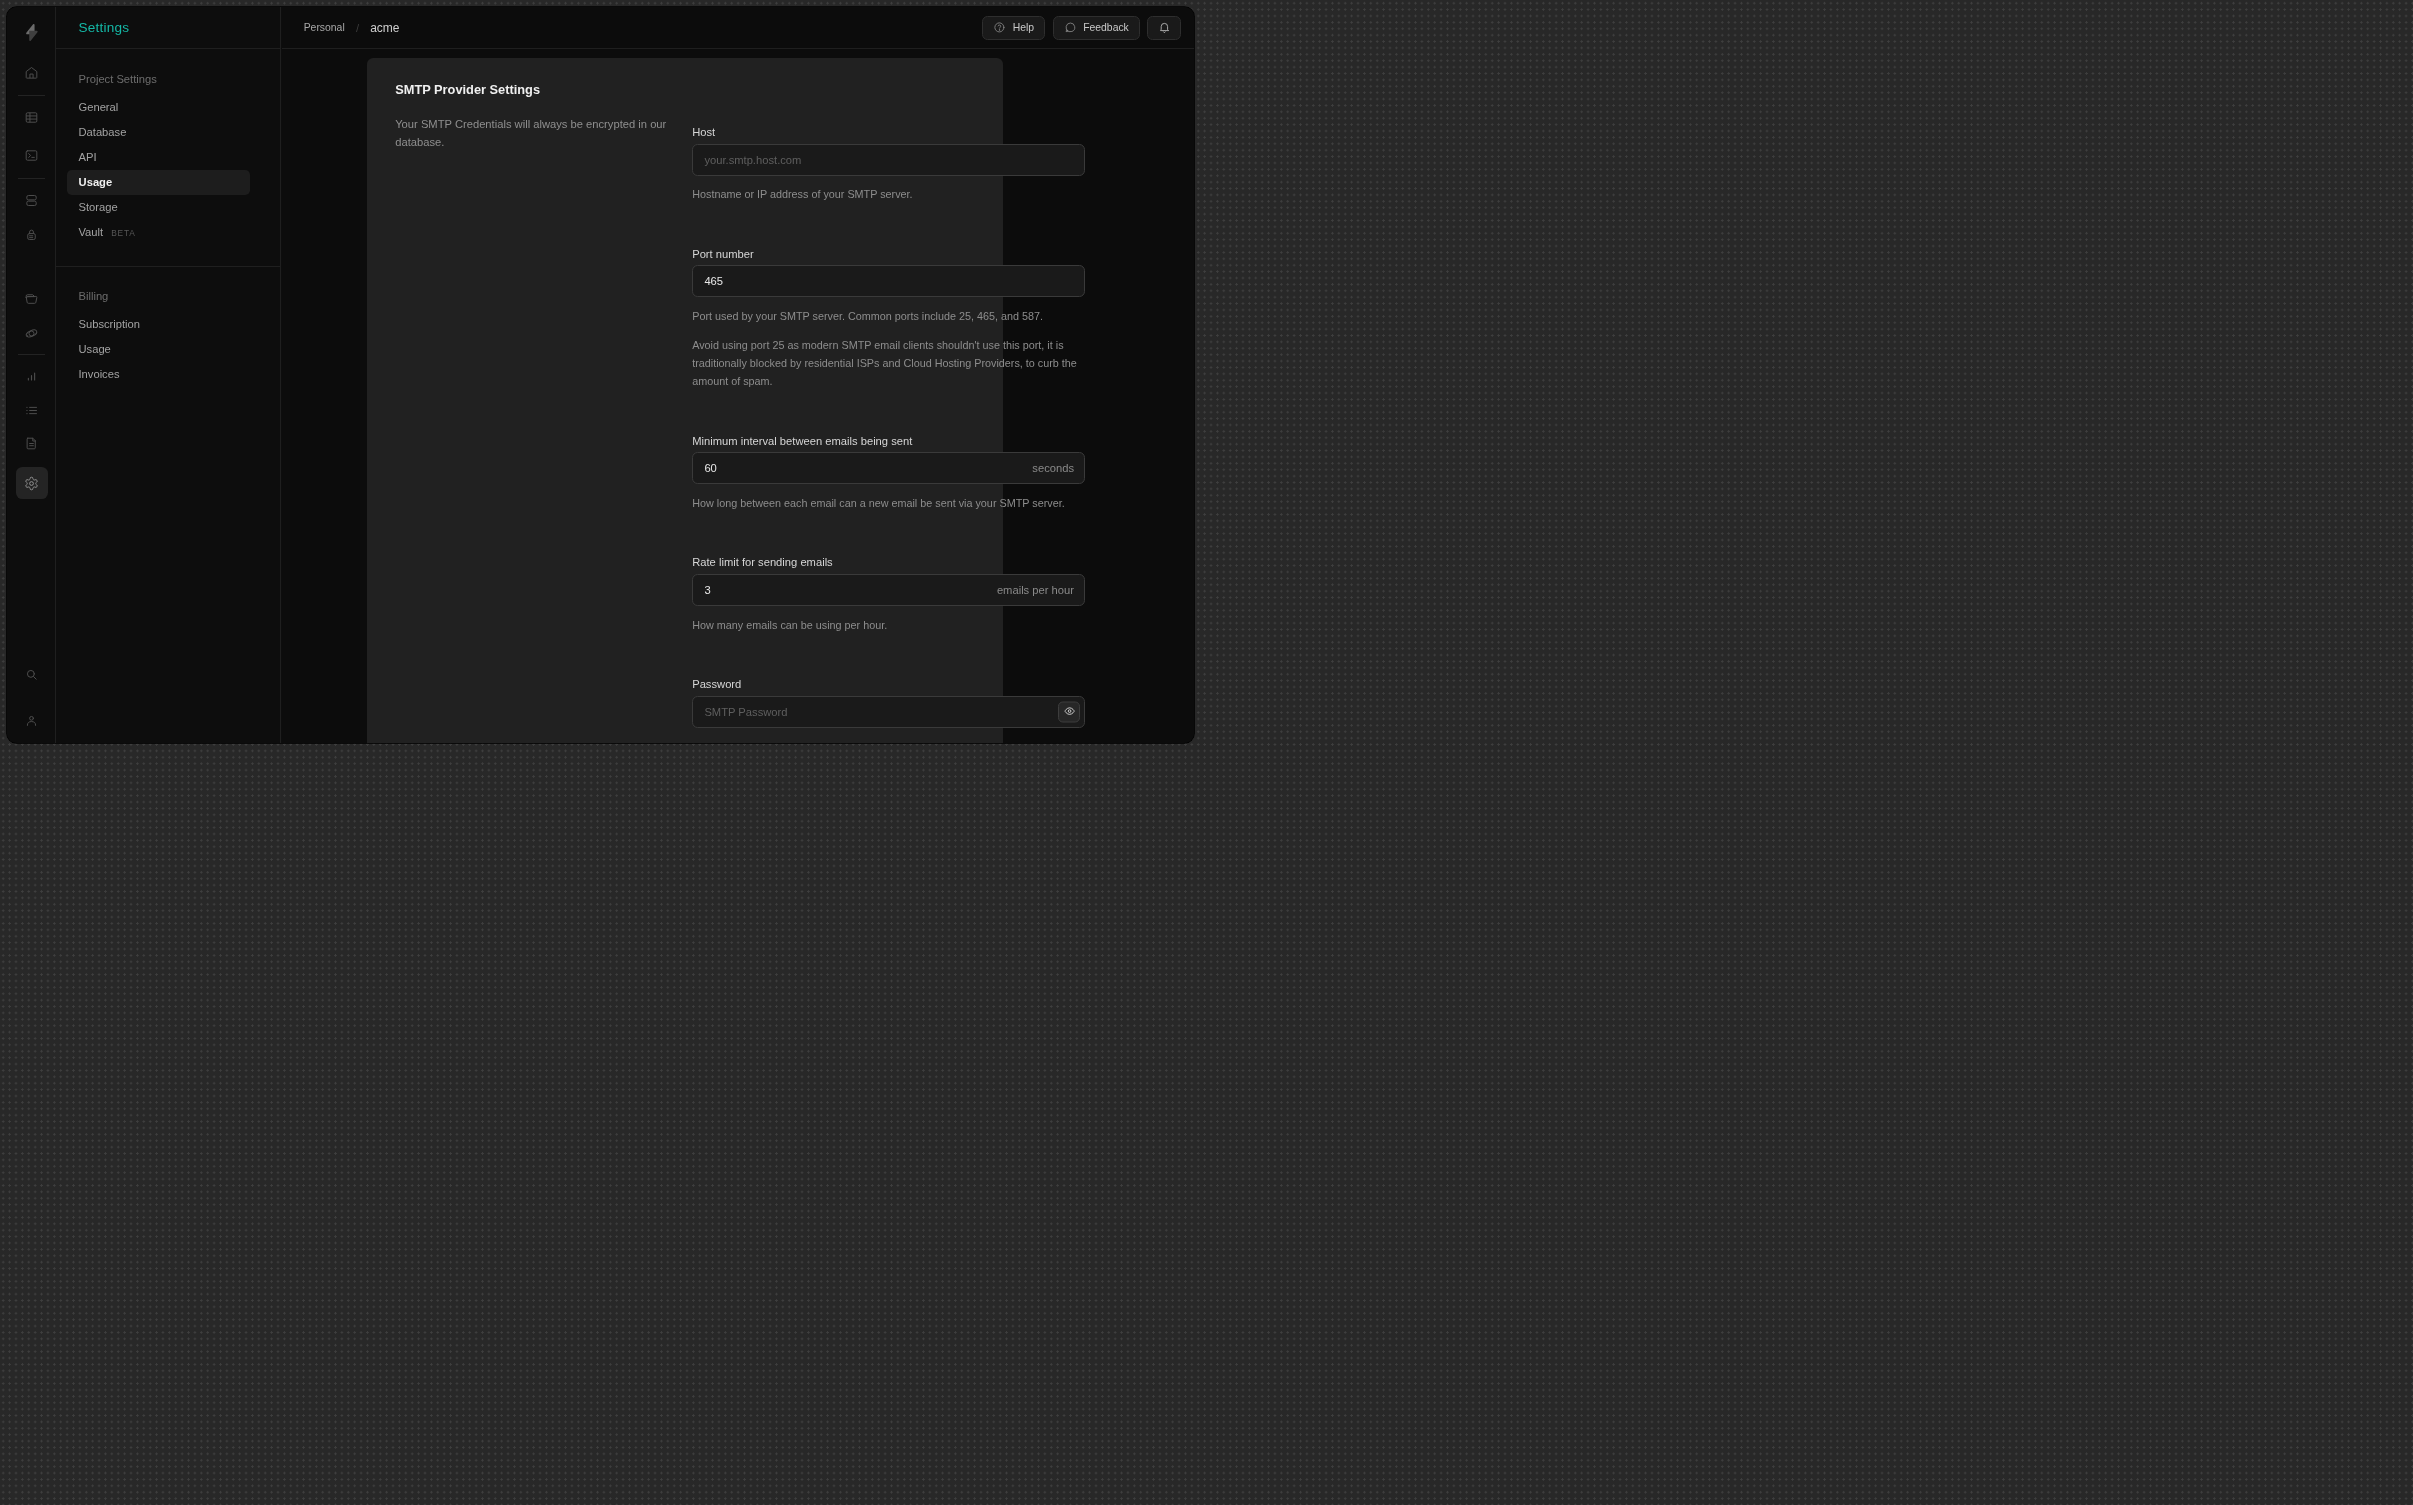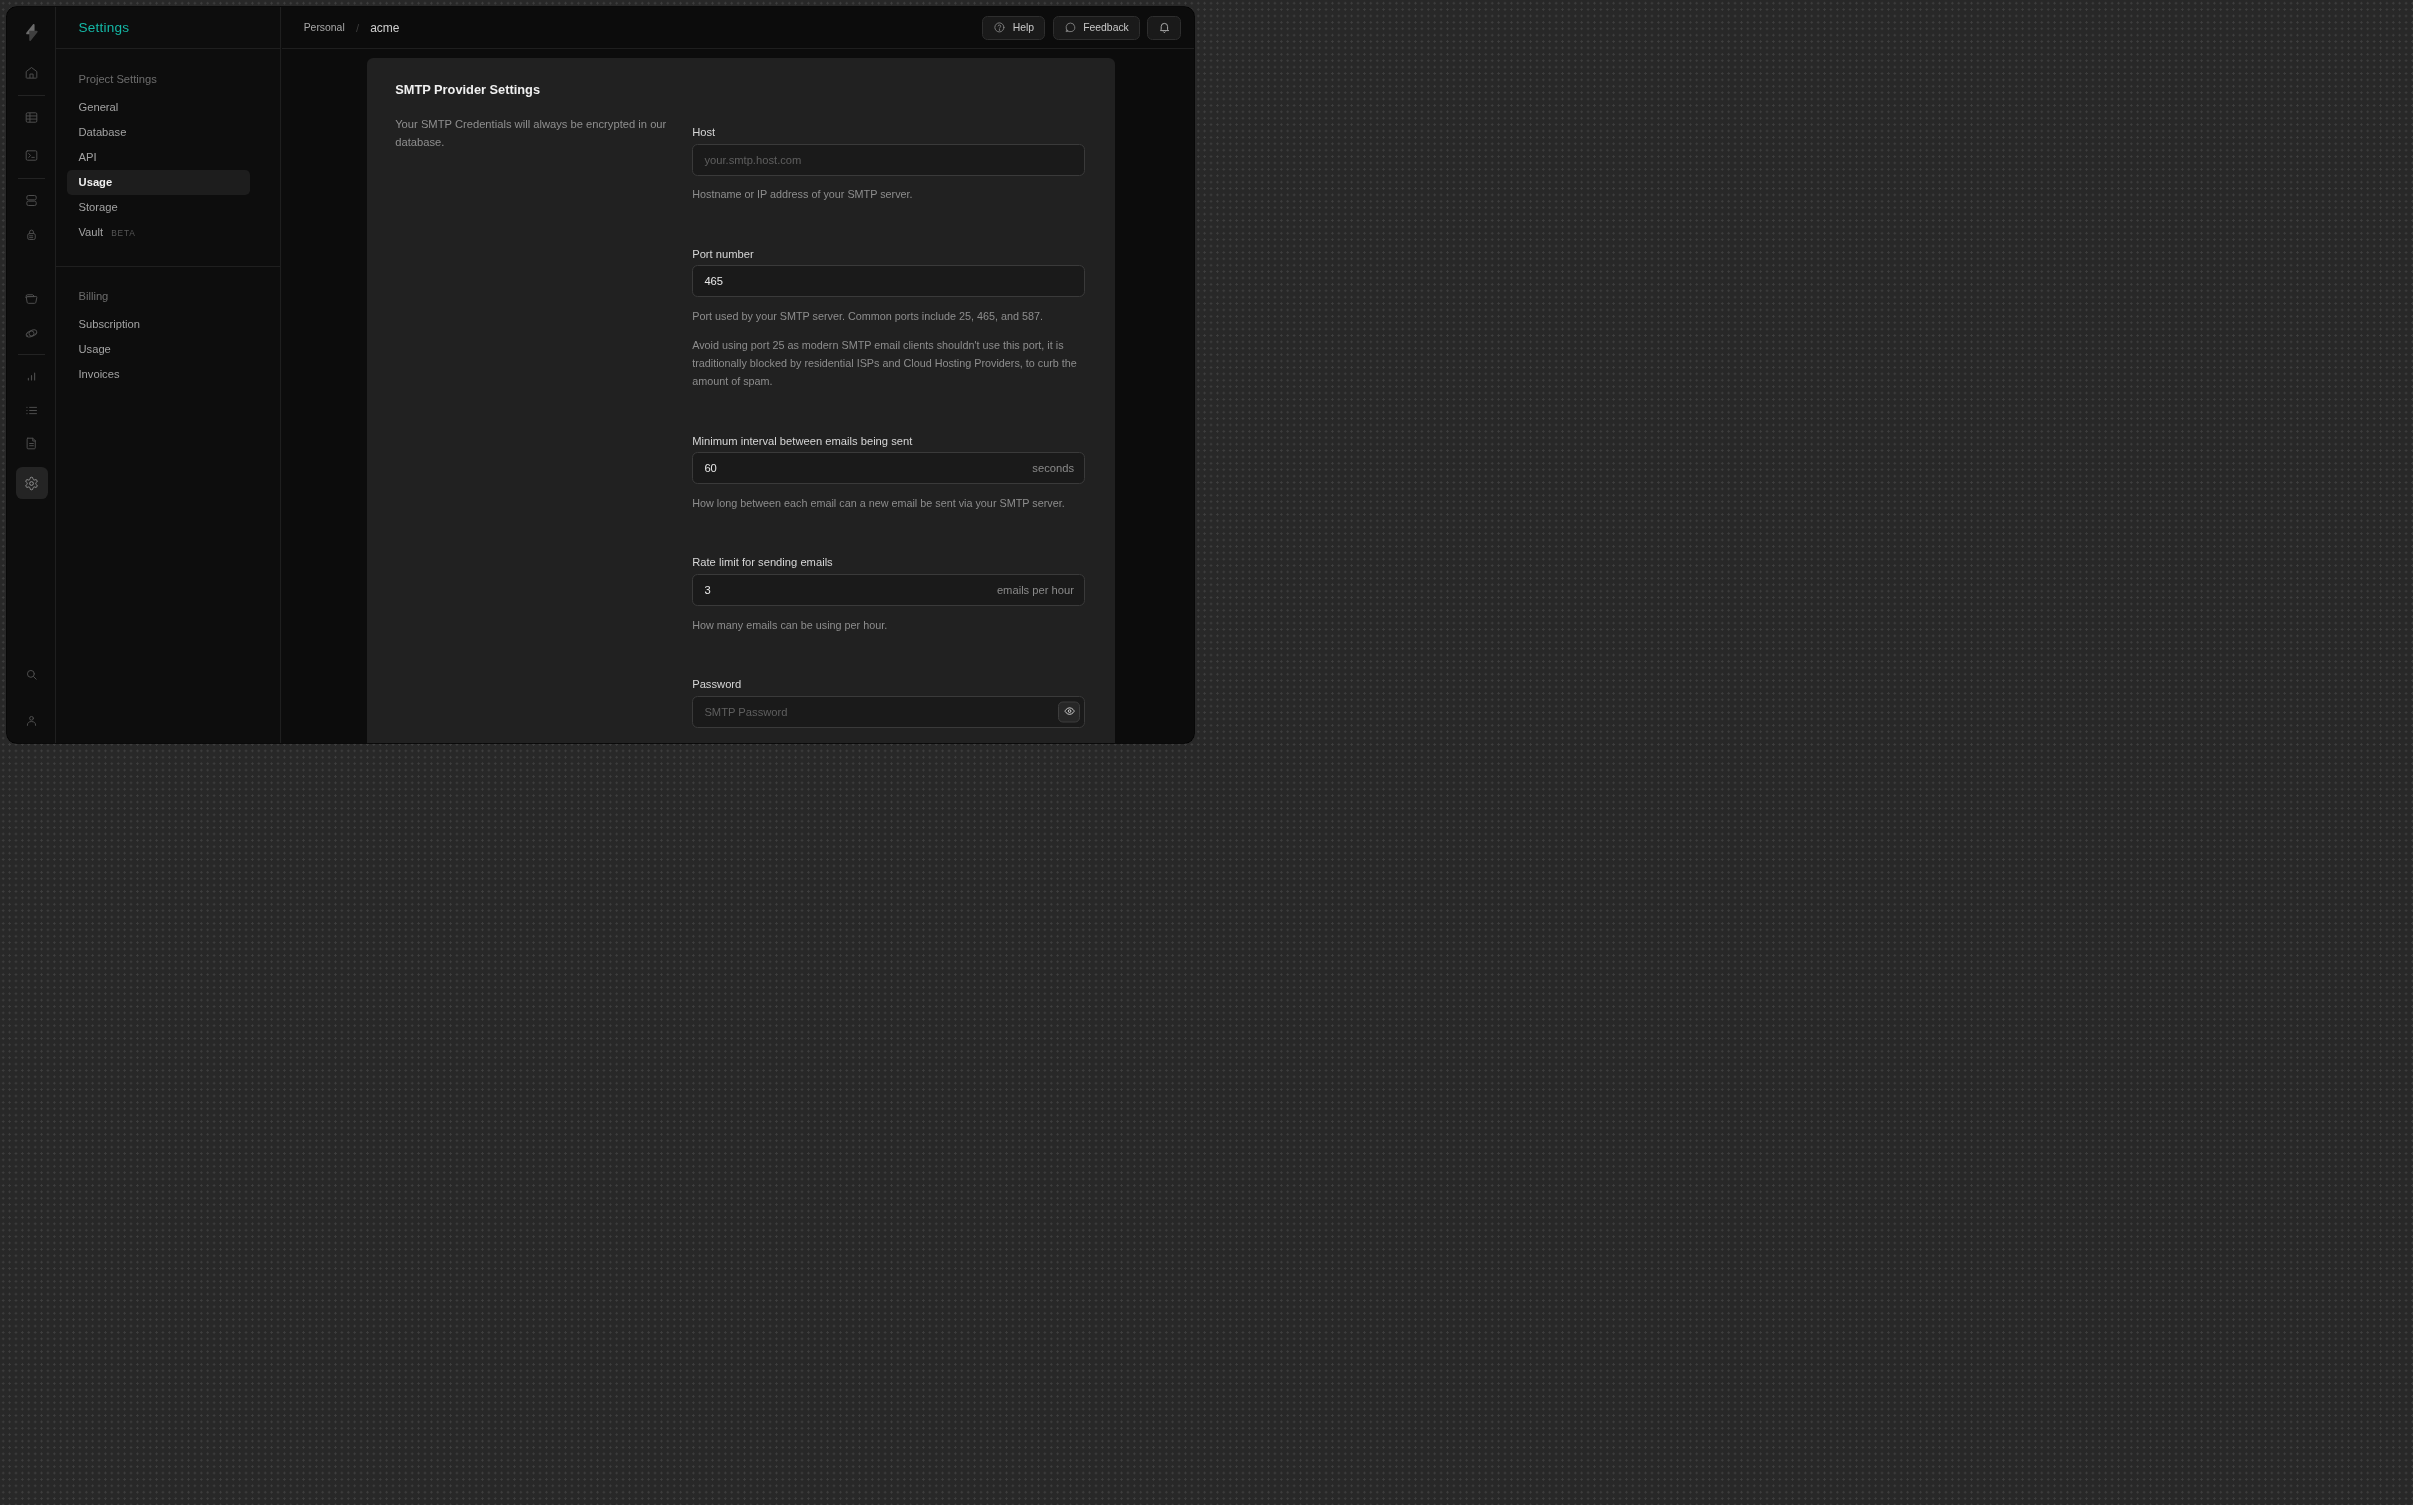--- a/index.html
+++ b/index.html
@@ -47,21 +47,21 @@
     height:24px; padding:0 10.4px; display:flex; align-items:center; gap:6.4px;
     background:#1a1a1a; border:0.8px solid #2e2e2e; border-radius:5.6px;
     color:#c9c9c9; font-size:10.4px; cursor:pointer;
   }
   .tb-btn svg { width:12.8px; height:12.8px; color:#8a8a8a; }
   .tb-btn.icon-only { padding:0 9.6px; }
   .tb-btn.icon-only svg { color:#c0c0c0; }
   
   .content { position:absolute; left:275px; right:0; top:42px; bottom:0; background:#0c0c0c; }
   .panel {
-    position:absolute; left:85px; top:8.8px; width:748px; bottom:0;
+    position:absolute; left:85px; top:8.8px; width:636px; bottom:0;
     background:#212121; border-radius:6.4px 6.4px 0 0;
   }
   .section-head { position:absolute; left:28px; top:24px; width:283px; }
   .section-title { font-size:12.8px; color:#f0f0f0; }
   .section-desc { margin-top:19px; font-size:11.2px; line-height:1.6; color:#8f8f8f; max-width:281px; }
   .form { position:absolute; left:325px; top:24px; width:393px; }
   .field { margin-bottom:24px;margin-top:44px; }
   .field.gap-lg { margin-bottom:27px; }
   .field-label { font-size:11.2px; color:#d6d6d6; margin-bottom:5.6px; }
   .input-wrap { position:relative; }

